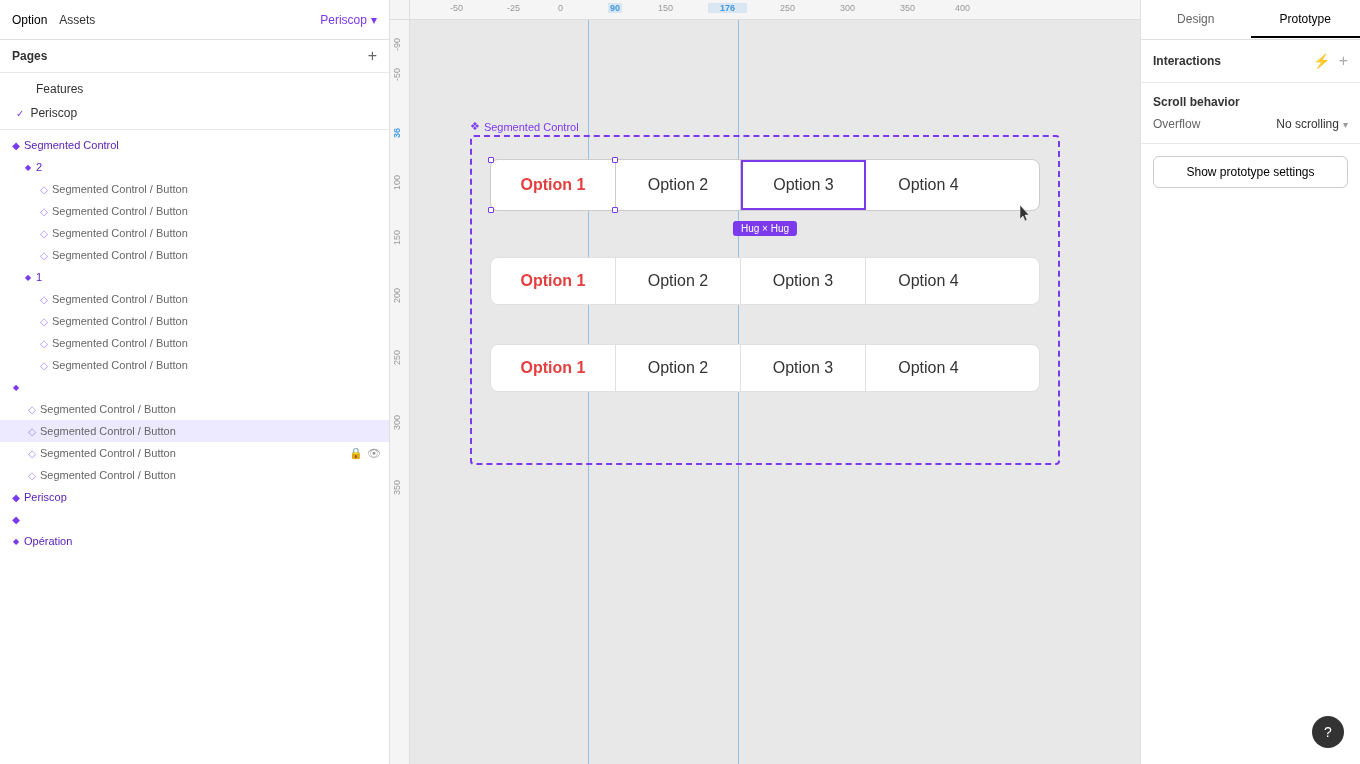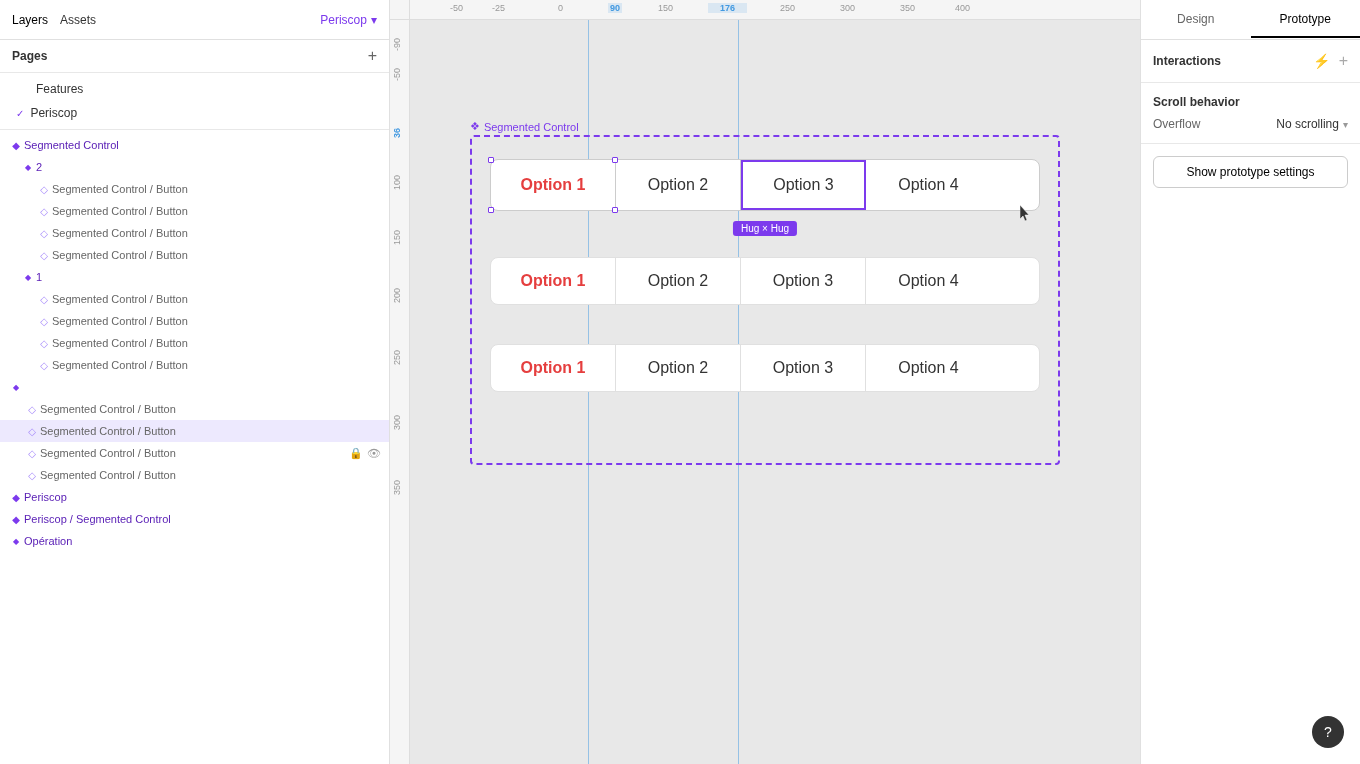--- a/index.html
+++ b/index.html
@@ -58,21 +58,21 @@
     .interactions-icons { display: flex; gap: 8px; align-items: center; }
 
     .help-btn { position: fixed; bottom: 16px; right: 16px; width: 32px; height: 32px; border-radius: 50%; background: #333; color: #fff; display: flex; align-items: center; justify-content: center; font-size: 14px; cursor: pointer; z-index: 100; }
   </style>
 </head>
 <body>
 
 <div class="left-panel">
 
   <div class="top-bar">
-    <span class="top-bar-tab active">Layers</span>
+    <span class="top-bar-tab active">Option</span>
     <span class="top-bar-tab">Assets</span>
     <div class="top-bar-periscop">
       <span>Periscop</span>
       <span>▾</span>
     </div>
   </div>
 
   <div class="pages-header">
     <span class="pages-title">Pages</span>
     <span class="add-page-btn">+</span>
@@ -179,38 +179,37 @@
 
     <div class="layer-item">
       <span class="indent" style="width:8px"></span>
       <span class="icon diamond-purple">◆</span>
       <span class="label">Periscop</span>
     </div>
 
     <div class="layer-item">
       <span class="indent" style="width:8px"></span>
       <span class="icon diamond-purple">◆</span>
-      <span class="label">Periscop / Segmented Control</span>
     </div>
 
     <div class="layer-item">
       <span class="indent" style="width:8px"></span>
       <span class="icon diamond-purple" style="font-size:8px">◆</span>
       <span class="label">Opération</span>
     </div>
   </div>
 </div>
 
 <div class="main-canvas">
 
   <div class="ruler-top">
     <div style="width:20px;border-right:1px solid #ddd;height:100%;"></div>
     <div style="position:relative;flex:1;height:100%;overflow:hidden;">
       <span class="ruler-mark" style="left:40px">-50</span>
-      <span class="ruler-mark" style="left:82px">-25</span>
+      <span class="ruler-mark" style="left:97px">-25</span>
       <span class="ruler-mark" style="left:148px">0</span>
       <span class="ruler-mark highlighted" style="left:198px; color:#4299e1; background:rgba(66,153,225,0.15); padding:0 2px;">90</span>
       <span class="ruler-mark" style="left:248px">150</span>
       <span class="ruler-mark highlighted" style="left:298px; color:#4299e1; background:rgba(66,153,225,0.15); padding:0 12px;">176</span>
       <span class="ruler-mark" style="left:370px">250</span>
       <span class="ruler-mark" style="left:430px">300</span>
       <span class="ruler-mark" style="left:490px">350</span>
       <span class="ruler-mark" style="left:545px">400</span>
     </div>
   </div>

